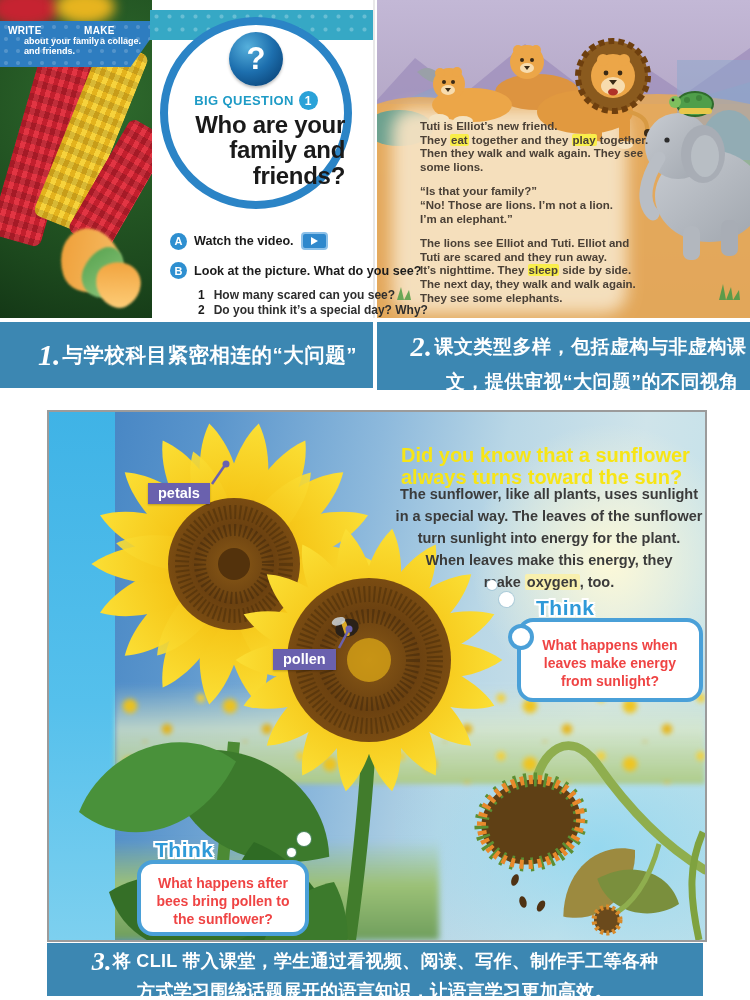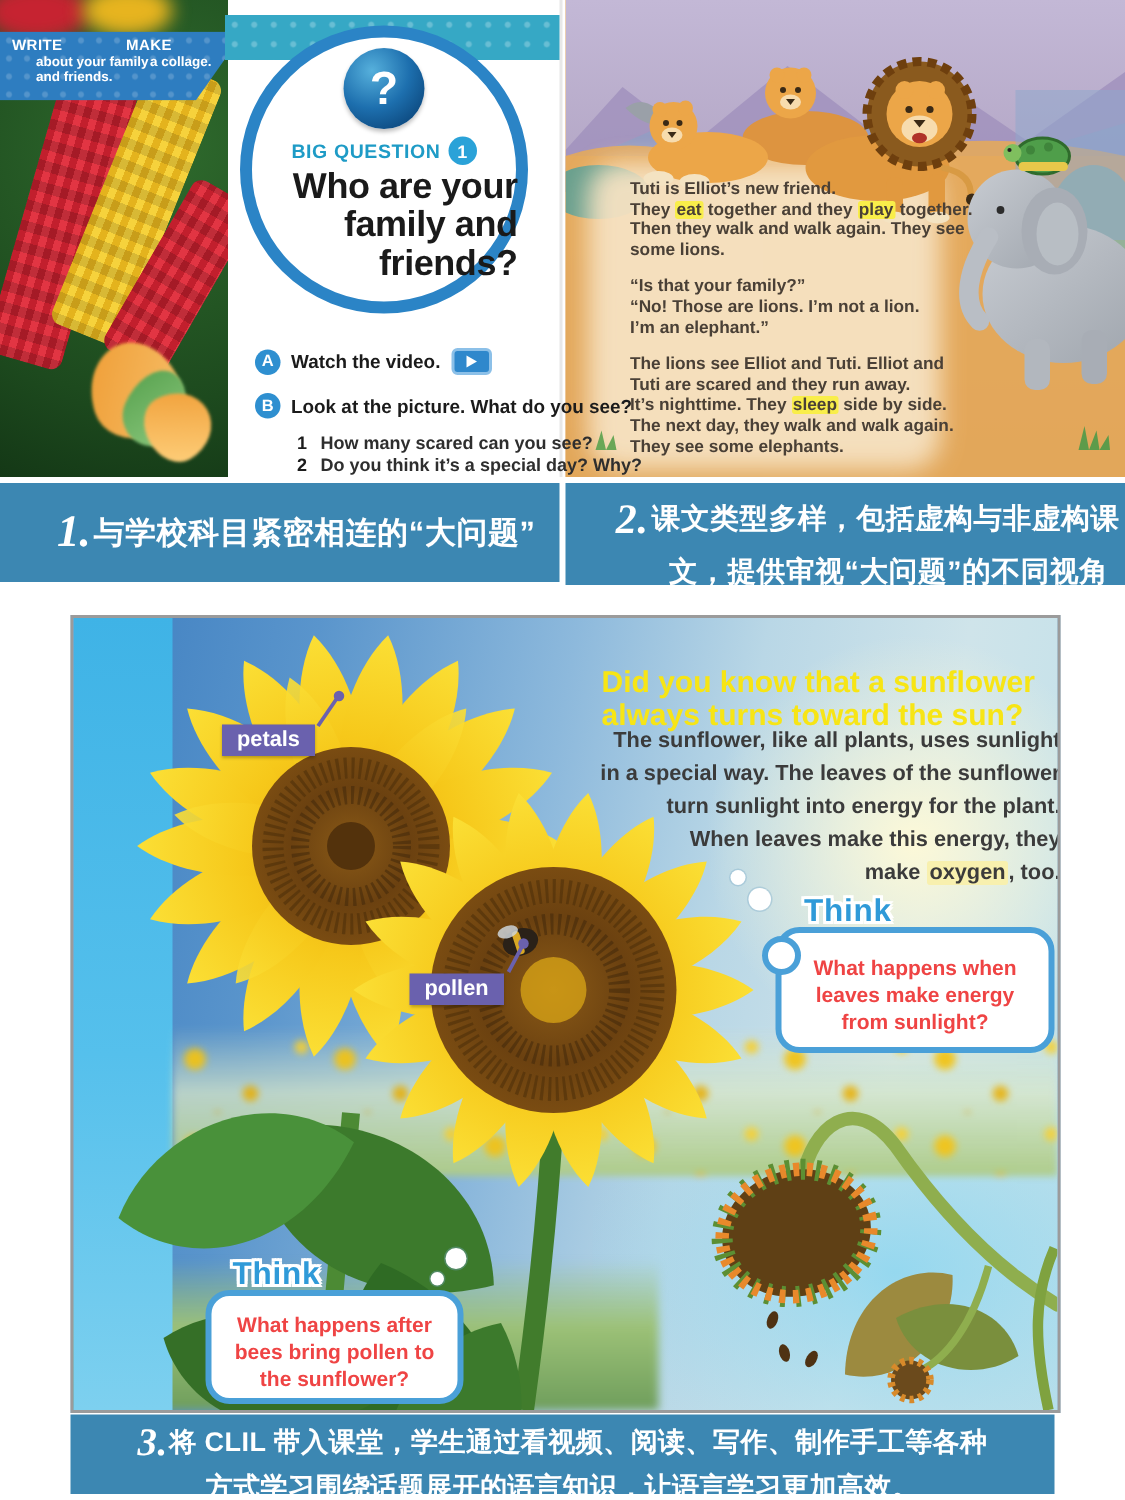--- a/index.html
+++ b/index.html
@@ -101,21 +101,21 @@
          radial-gradient(circle 7px at 86px 14px,#f6d032 58%,rgba(246,208,50,0) 72%),
          radial-gradient(circle 5px at 30px 60px,#d89f12 58%,rgba(216,159,18,0) 75%),
          linear-gradient(to bottom,rgba(205,227,239,0),rgba(217,231,200,.8) 45%,#aecb85);
        background-size:100px 58px,100px 58px,100px 58px,100px 58px,100% 100%;}
   .art{left:0;top:0;z-index:3;}
   .overlay{left:0;top:0;z-index:4;pointer-events:none;}
   .tag{position:absolute;background:#6a61ae;color:#fff;font-size:14.5px;font-weight:600;
        padding:2px 10px 3px 10px;z-index:5;box-shadow:0 1px 2px rgba(0,0,0,.25);margin-top:10px;}
   .cl-heading{left:352px;top:33px;width:304px;text-align:left;color:#f7e515;font-weight:800;
        font-size:20px;line-height:1.08;z-index:5;white-space:nowrap;}
-  .cl-para{left:342px;top:71px;width:316px;text-align:right;color:#3b3b3b;font-weight:600;
+  .cl-para{left:342px;top:71px;width:316px;text-align:center;color:#3b3b3b;font-weight:600;
        font-size:14.5px;line-height:22px;z-index:5;}
   .cl-para .rline{white-space:nowrap;}
   .think-label{position:absolute;z-index:7;color:#2f9ad8;font-weight:800;font-size:21px;letter-spacing:.5px;
        text-shadow:-2px -2px 0 #fff,2px -2px 0 #fff,-2px 2px 0 #fff,2px 2px 0 #fff,0 -2px 0 #fff,0 2px 0 #fff,-2px 0 0 #fff,2px 0 0 #fff;}
   .bubble{position:absolute;z-index:6;background:#fff;border:4px solid #4aa0d8;border-radius:16px;
        display:flex;align-items:center;justify-content:center;text-align:center;
        font-size:14px;font-weight:700;color:#ef4444;line-height:1.3;padding:10px 6px 4px 6px;box-sizing:border-box;}
   .bubble-r{left:468px;top:206px;width:186px;height:84px;}
   .bubble-r::before{content:"";position:absolute;left:-13px;top:2px;width:18px;height:18px;border-radius:50%;
        background:#fff;border:4px solid #4aa0d8;}

